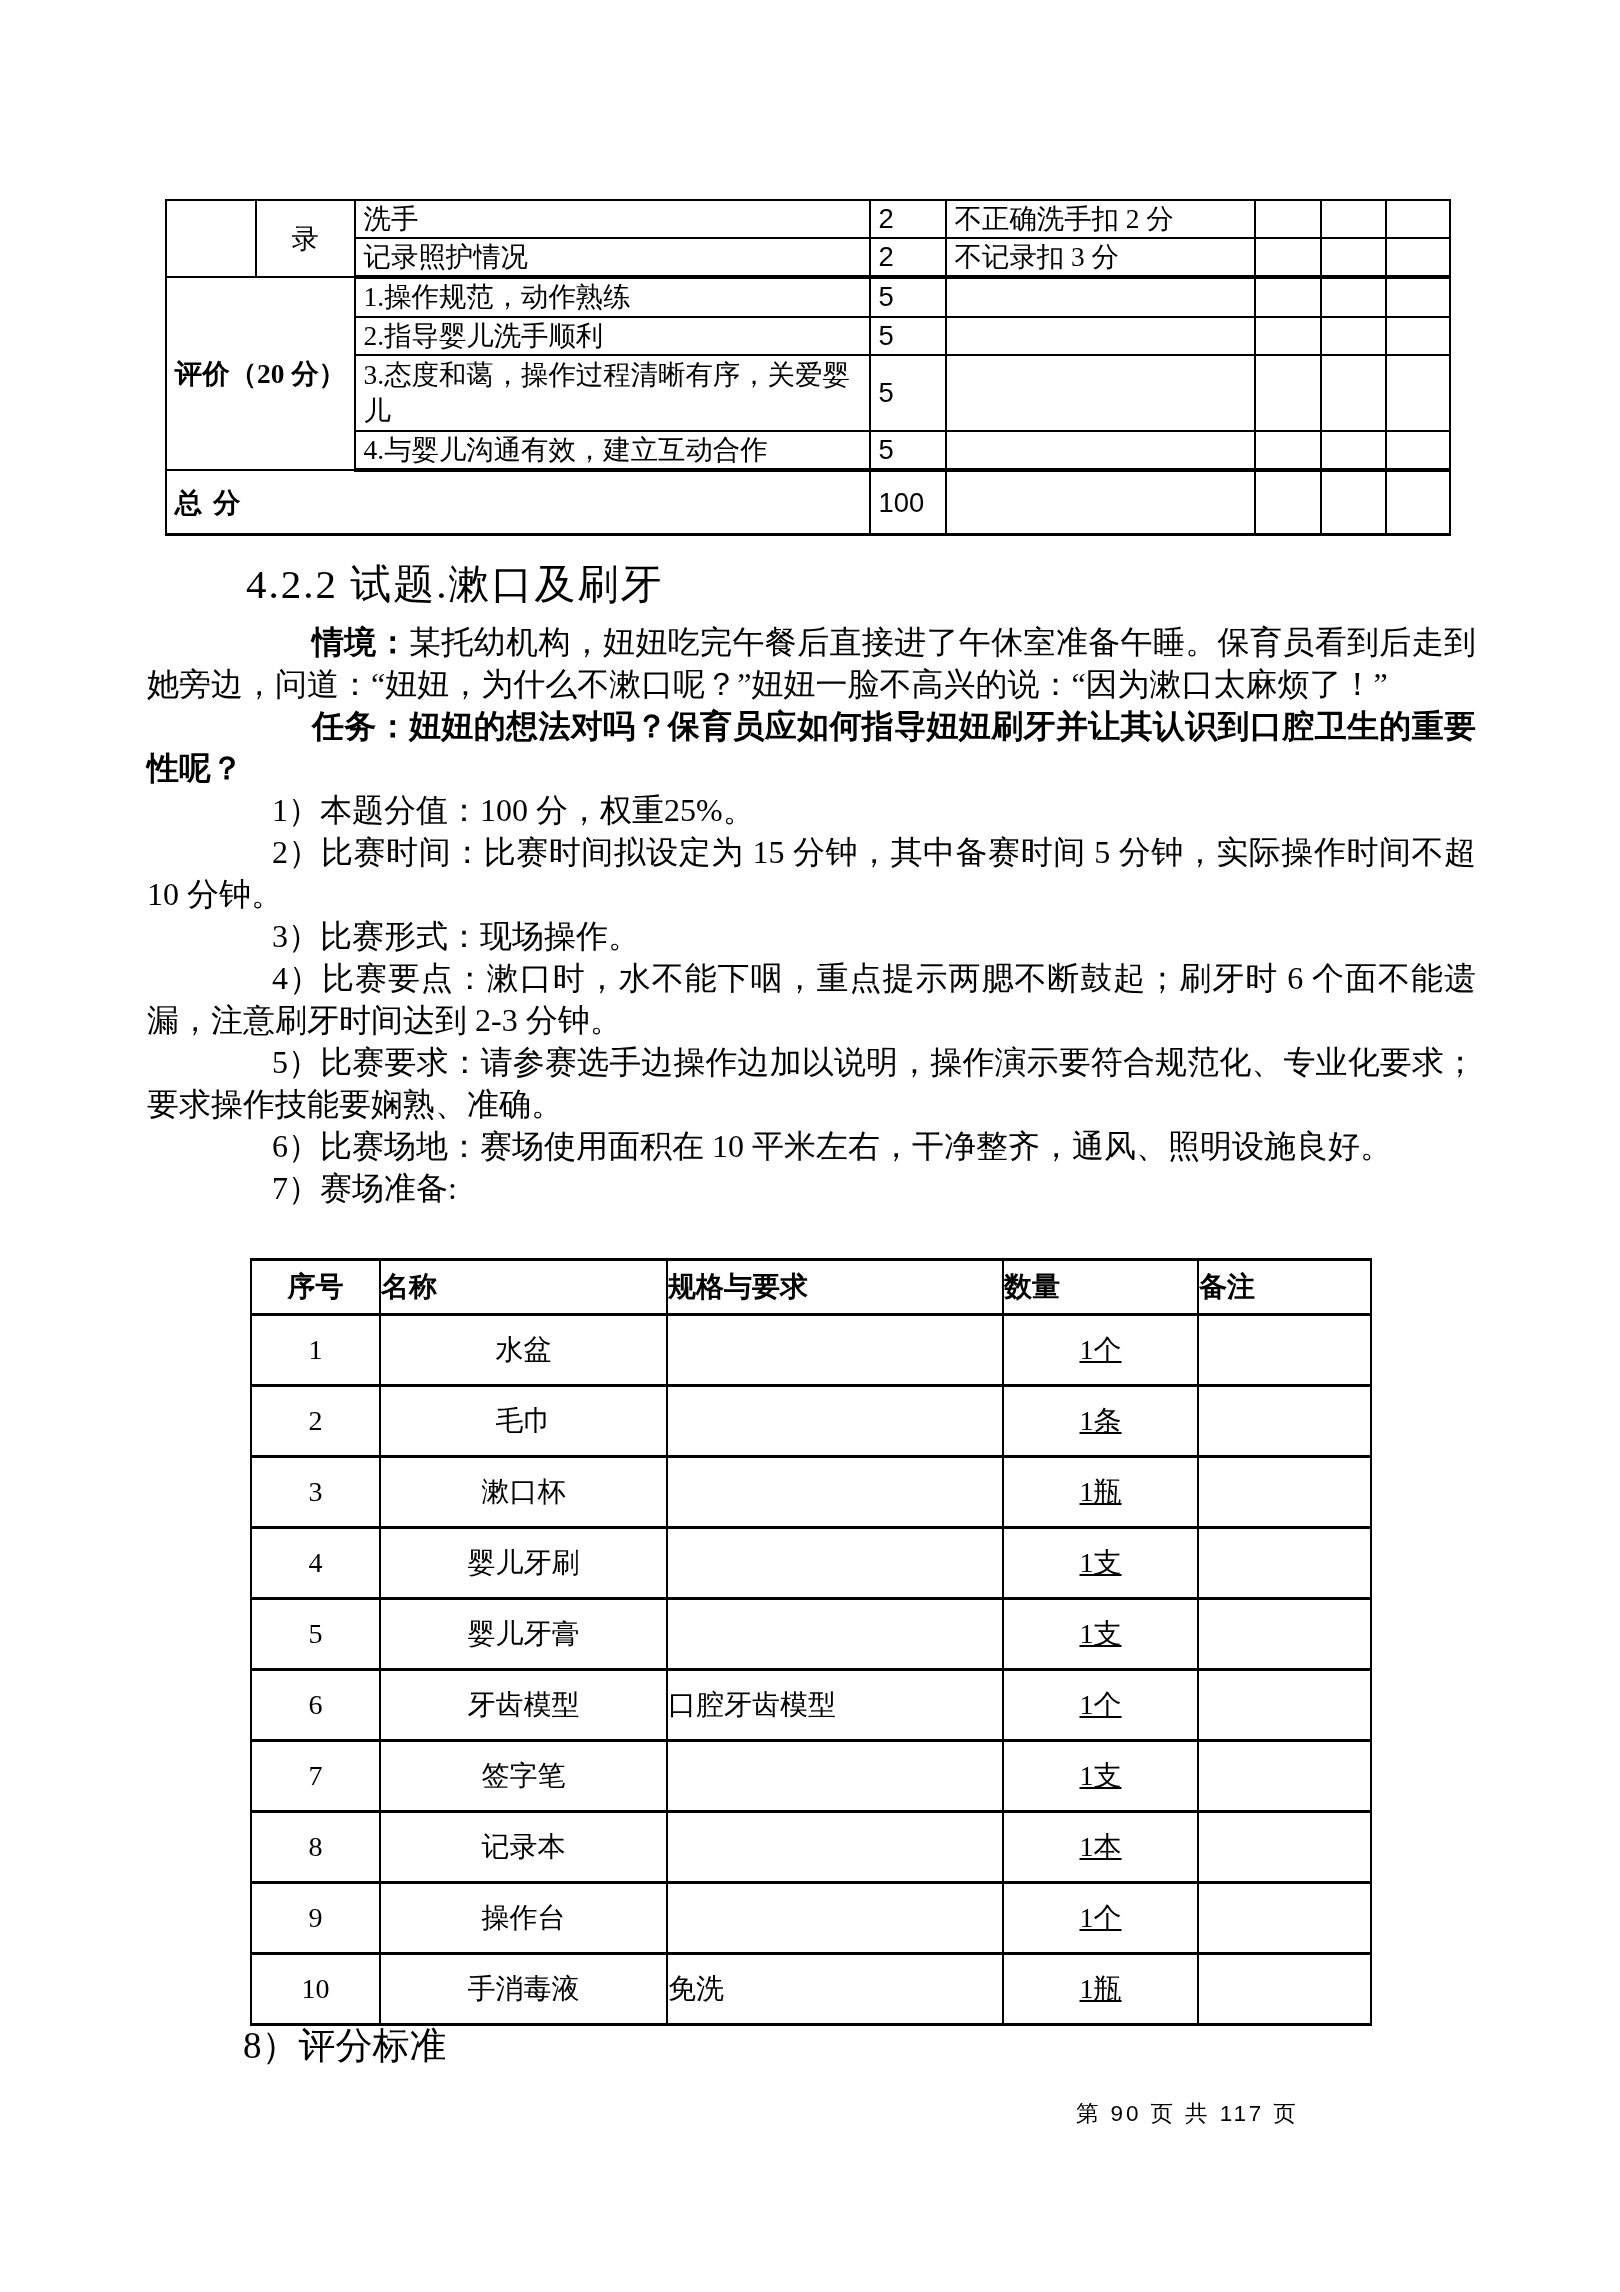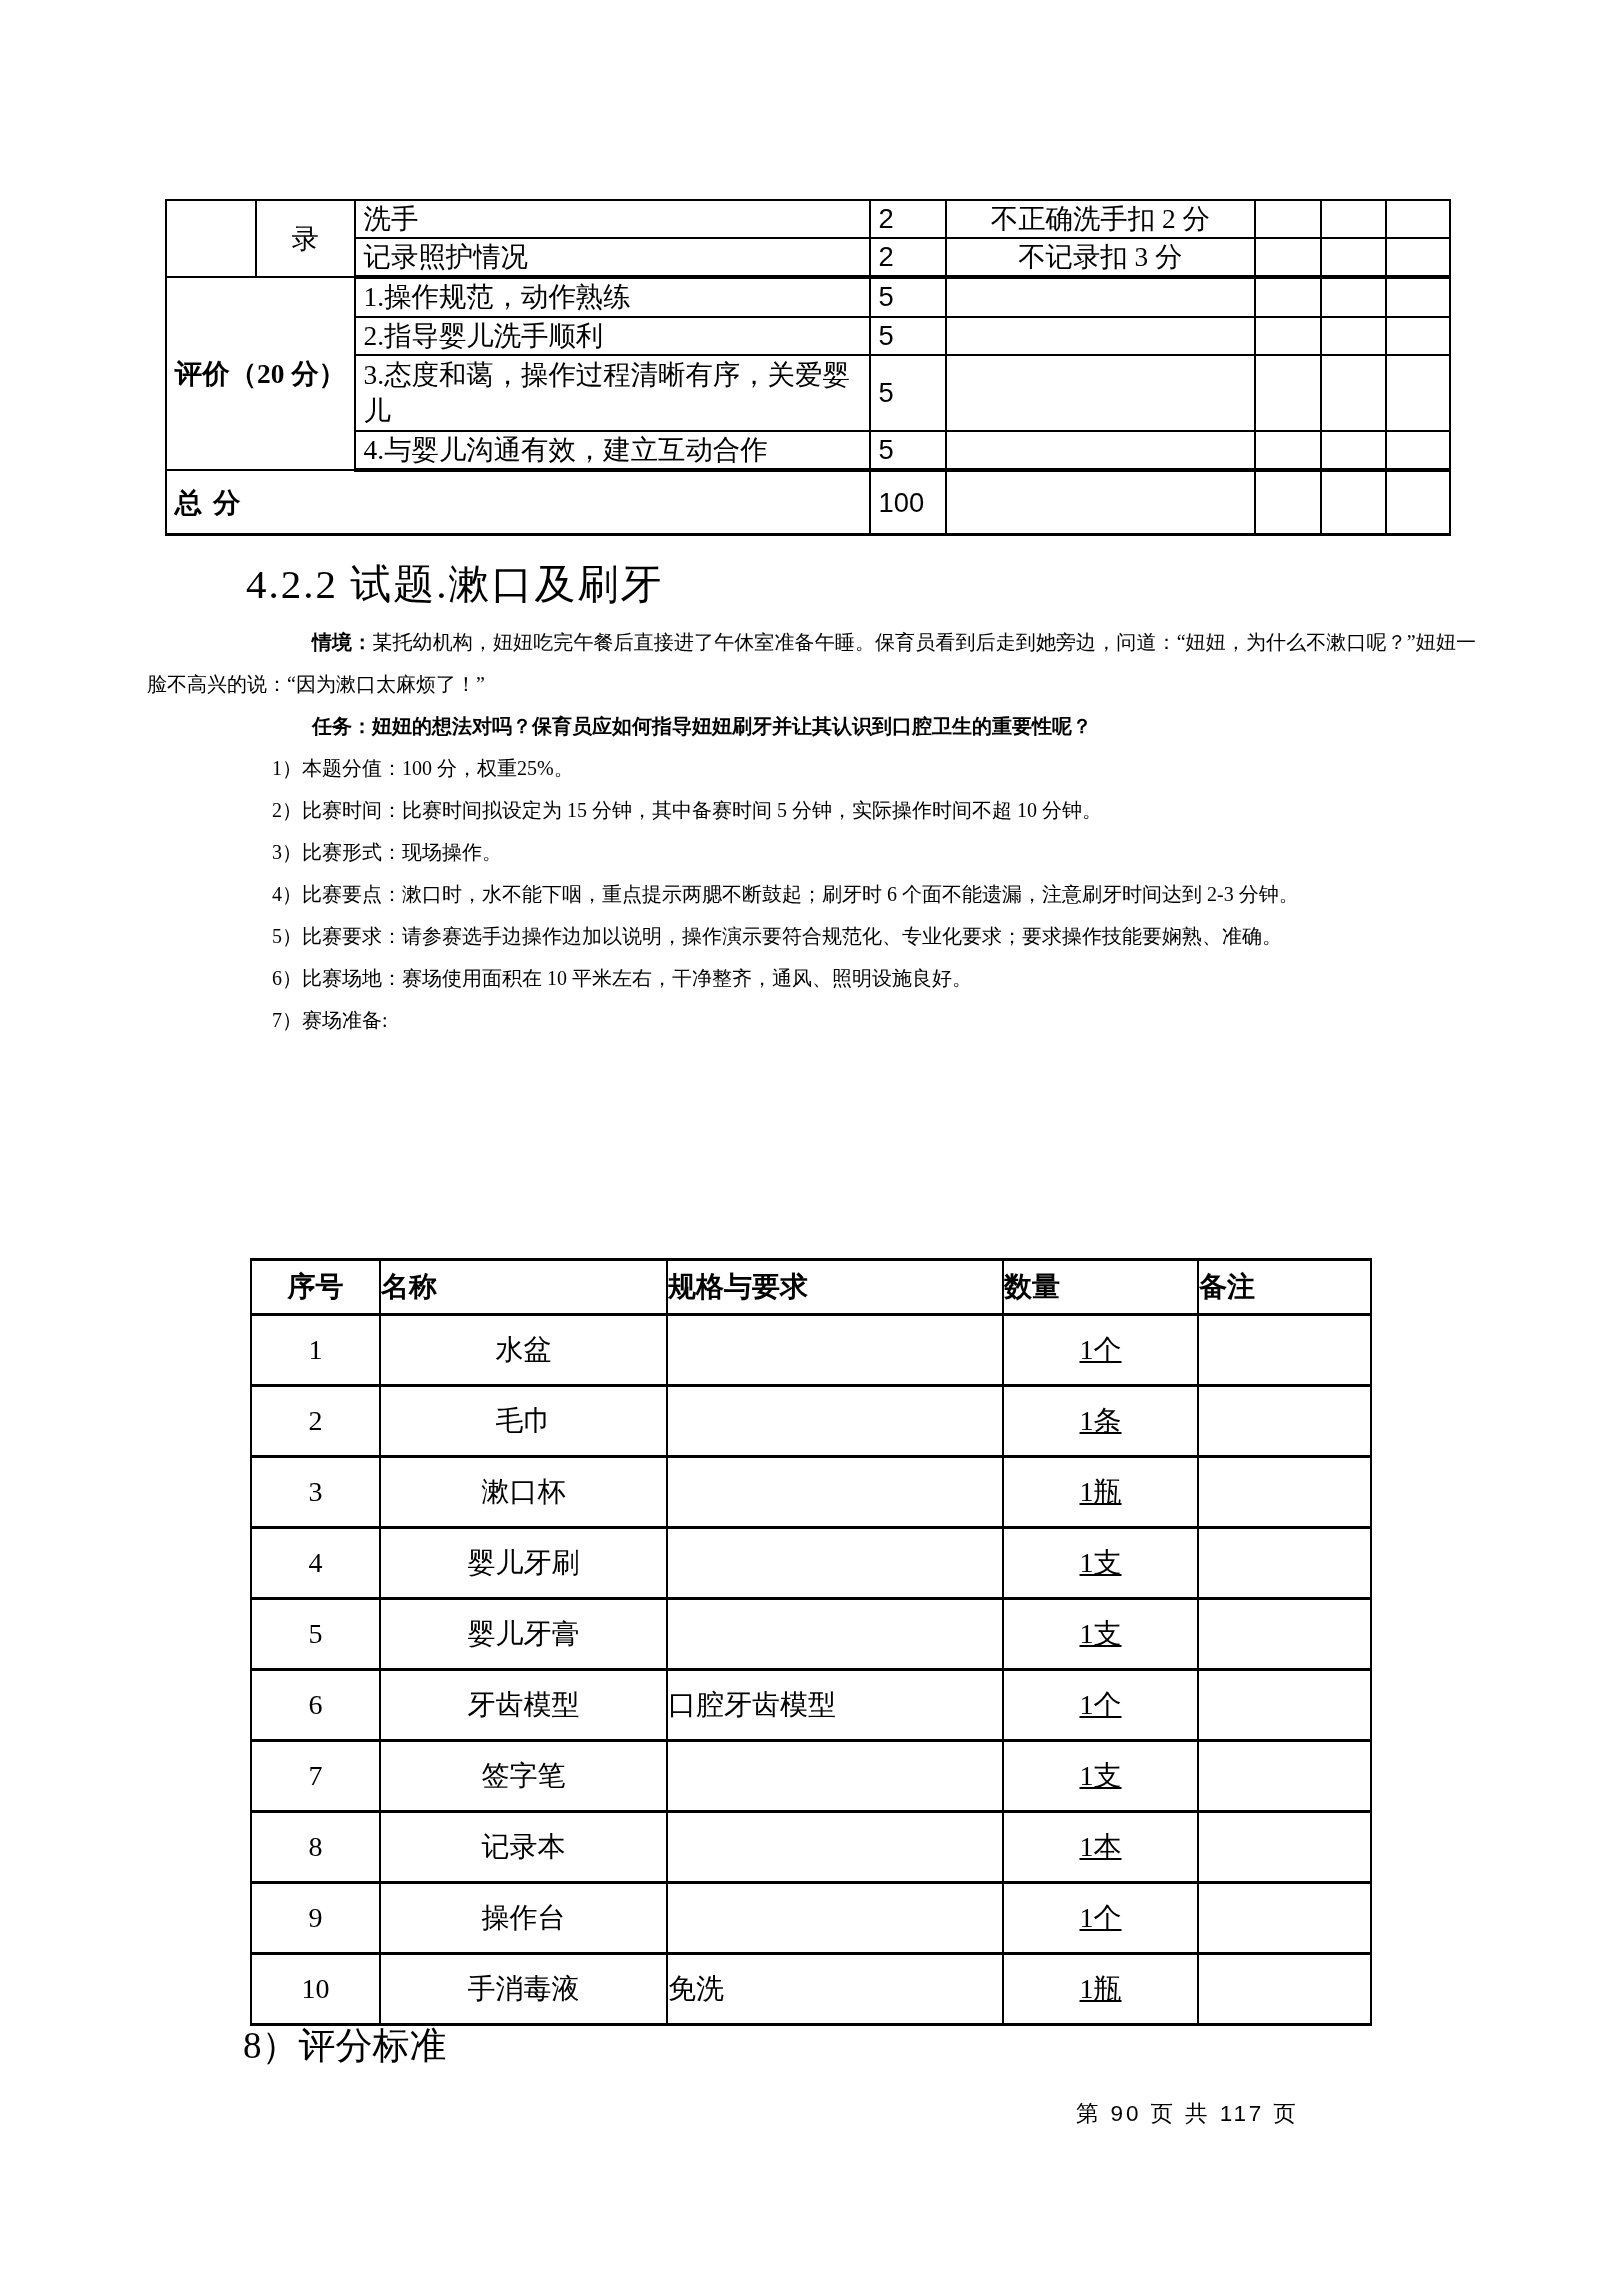--- a/index.html
+++ b/index.html
@@ -8,27 +8,27 @@
 
   
   .score-table{position:absolute;left:165px;top:199px;border-collapse:collapse;table-layout:fixed;}
   .score-table td{border:2px solid #000;border-top-width:2.9px;border-bottom-width:2.9px;
                   padding:0 7.8px;font-size:27.4px;line-height:1.32;vertical-align:middle;overflow:hidden;}
   .score-table tr.divider td{border-bottom-width:4.9px;}
   .score-table tr.last td{border-bottom-width:3.9px;}
   .cell-cat{vertical-align:top;text-align:center;padding-top:2px;}
   .cell-item{text-align:left;padding-left:9.8px;}
   .cell-score{text-align:left;padding-left:12.7px;font-family:"Liberation Sans","DejaVu Sans",sans-serif;}
-  .cell-note{text-align:center;padding-left:9.8px;border-radius:8px;}
+  .cell-note{text-align:left;padding-left:9.8px;border-radius:8px;}
   .cell-eval{font-weight:bold;text-align:center;white-space:nowrap;font-size:26.5px;padding:0 2px;}
   .cell-total{font-weight:bold;text-align:left;padding-left:13.7px;letter-spacing:2px;}
 
   
   .heading{position:absolute;left:246px;top:557px;font-size:41px;line-height:55px;letter-spacing:2px;}
-  .bodytext{position:absolute;left:147px;top:621px;width:1329px;font-size:20px;line-height:42px;
+  .bodytext{position:absolute;left:147px;top:621px;width:1329px;font-size:32px;line-height:42px;
             text-align:justify;}
   .bodytext p{margin:0;text-indent:165px;}
   .bodytext p.item{text-indent:125px;}
   .b{font-weight:bold;}
   .task{font-weight:bold;}
 
   
   .prep-table{position:absolute;left:250px;top:1258px;border-collapse:collapse;table-layout:fixed;}
   .prep-table td,.prep-table th{border:2px solid #000;border-top-width:3.9px;border-bottom-width:3.9px;
                   font-size:28px;font-weight:normal;vertical-align:middle;padding:0;overflow:hidden;}

